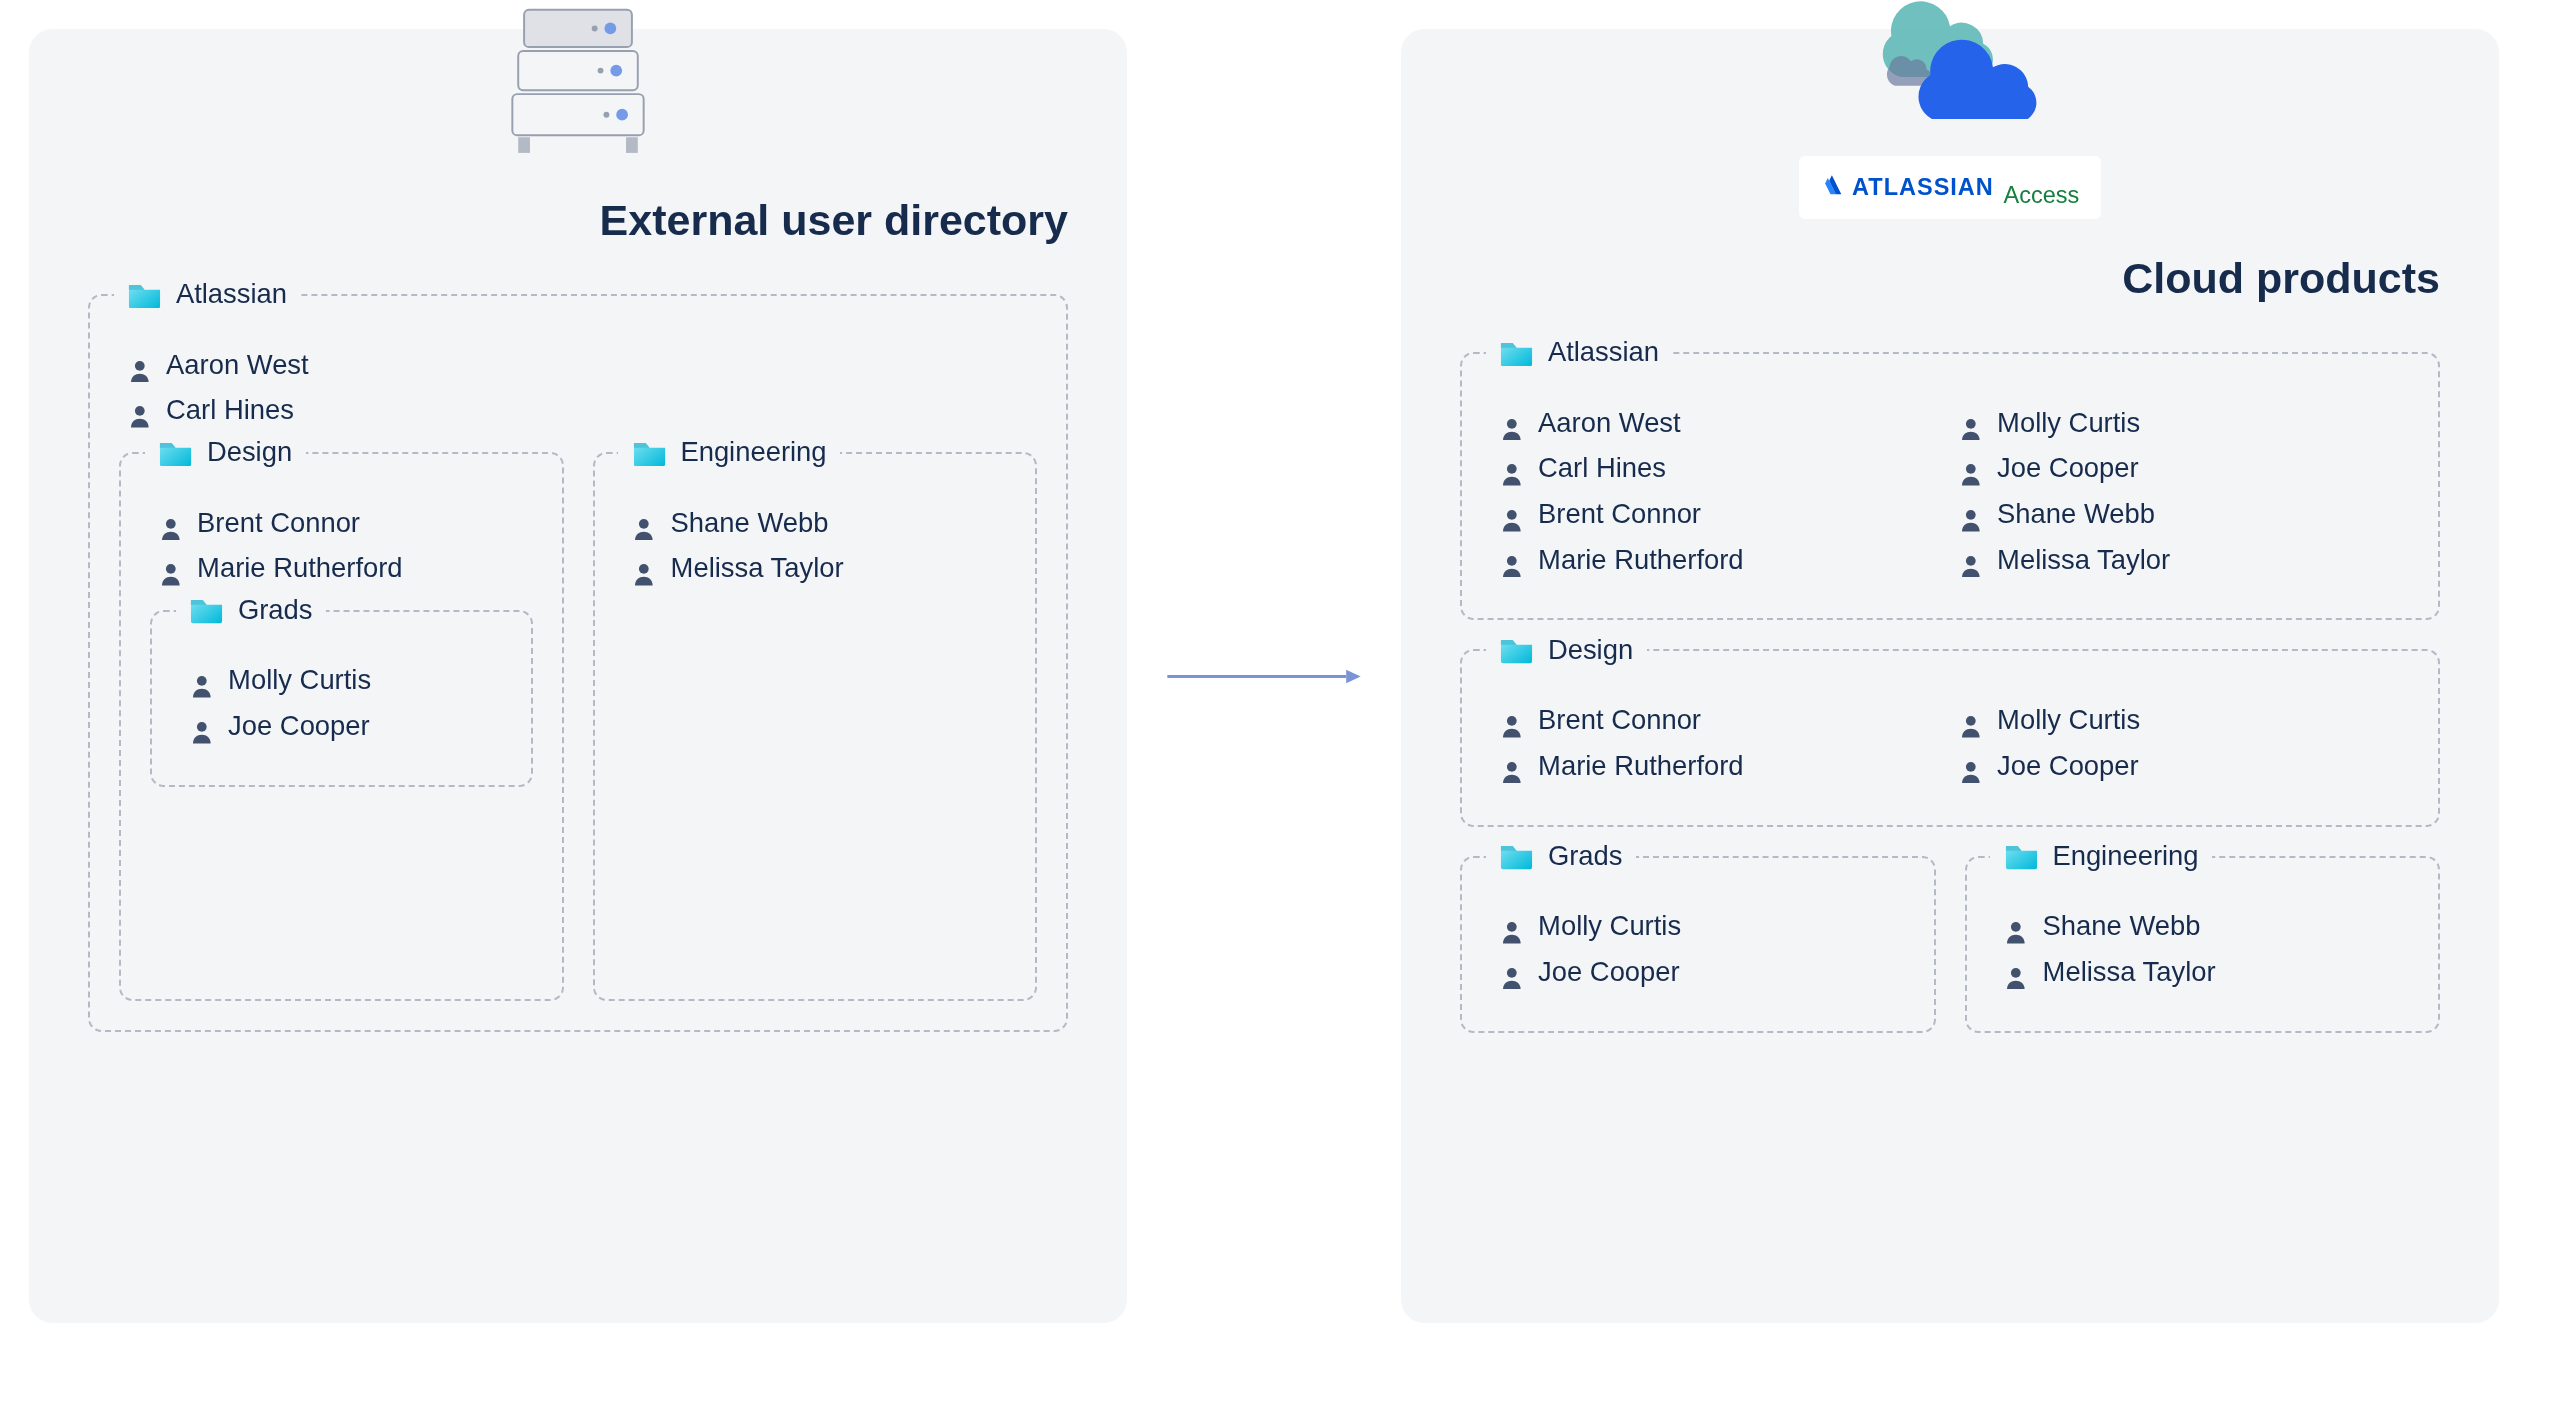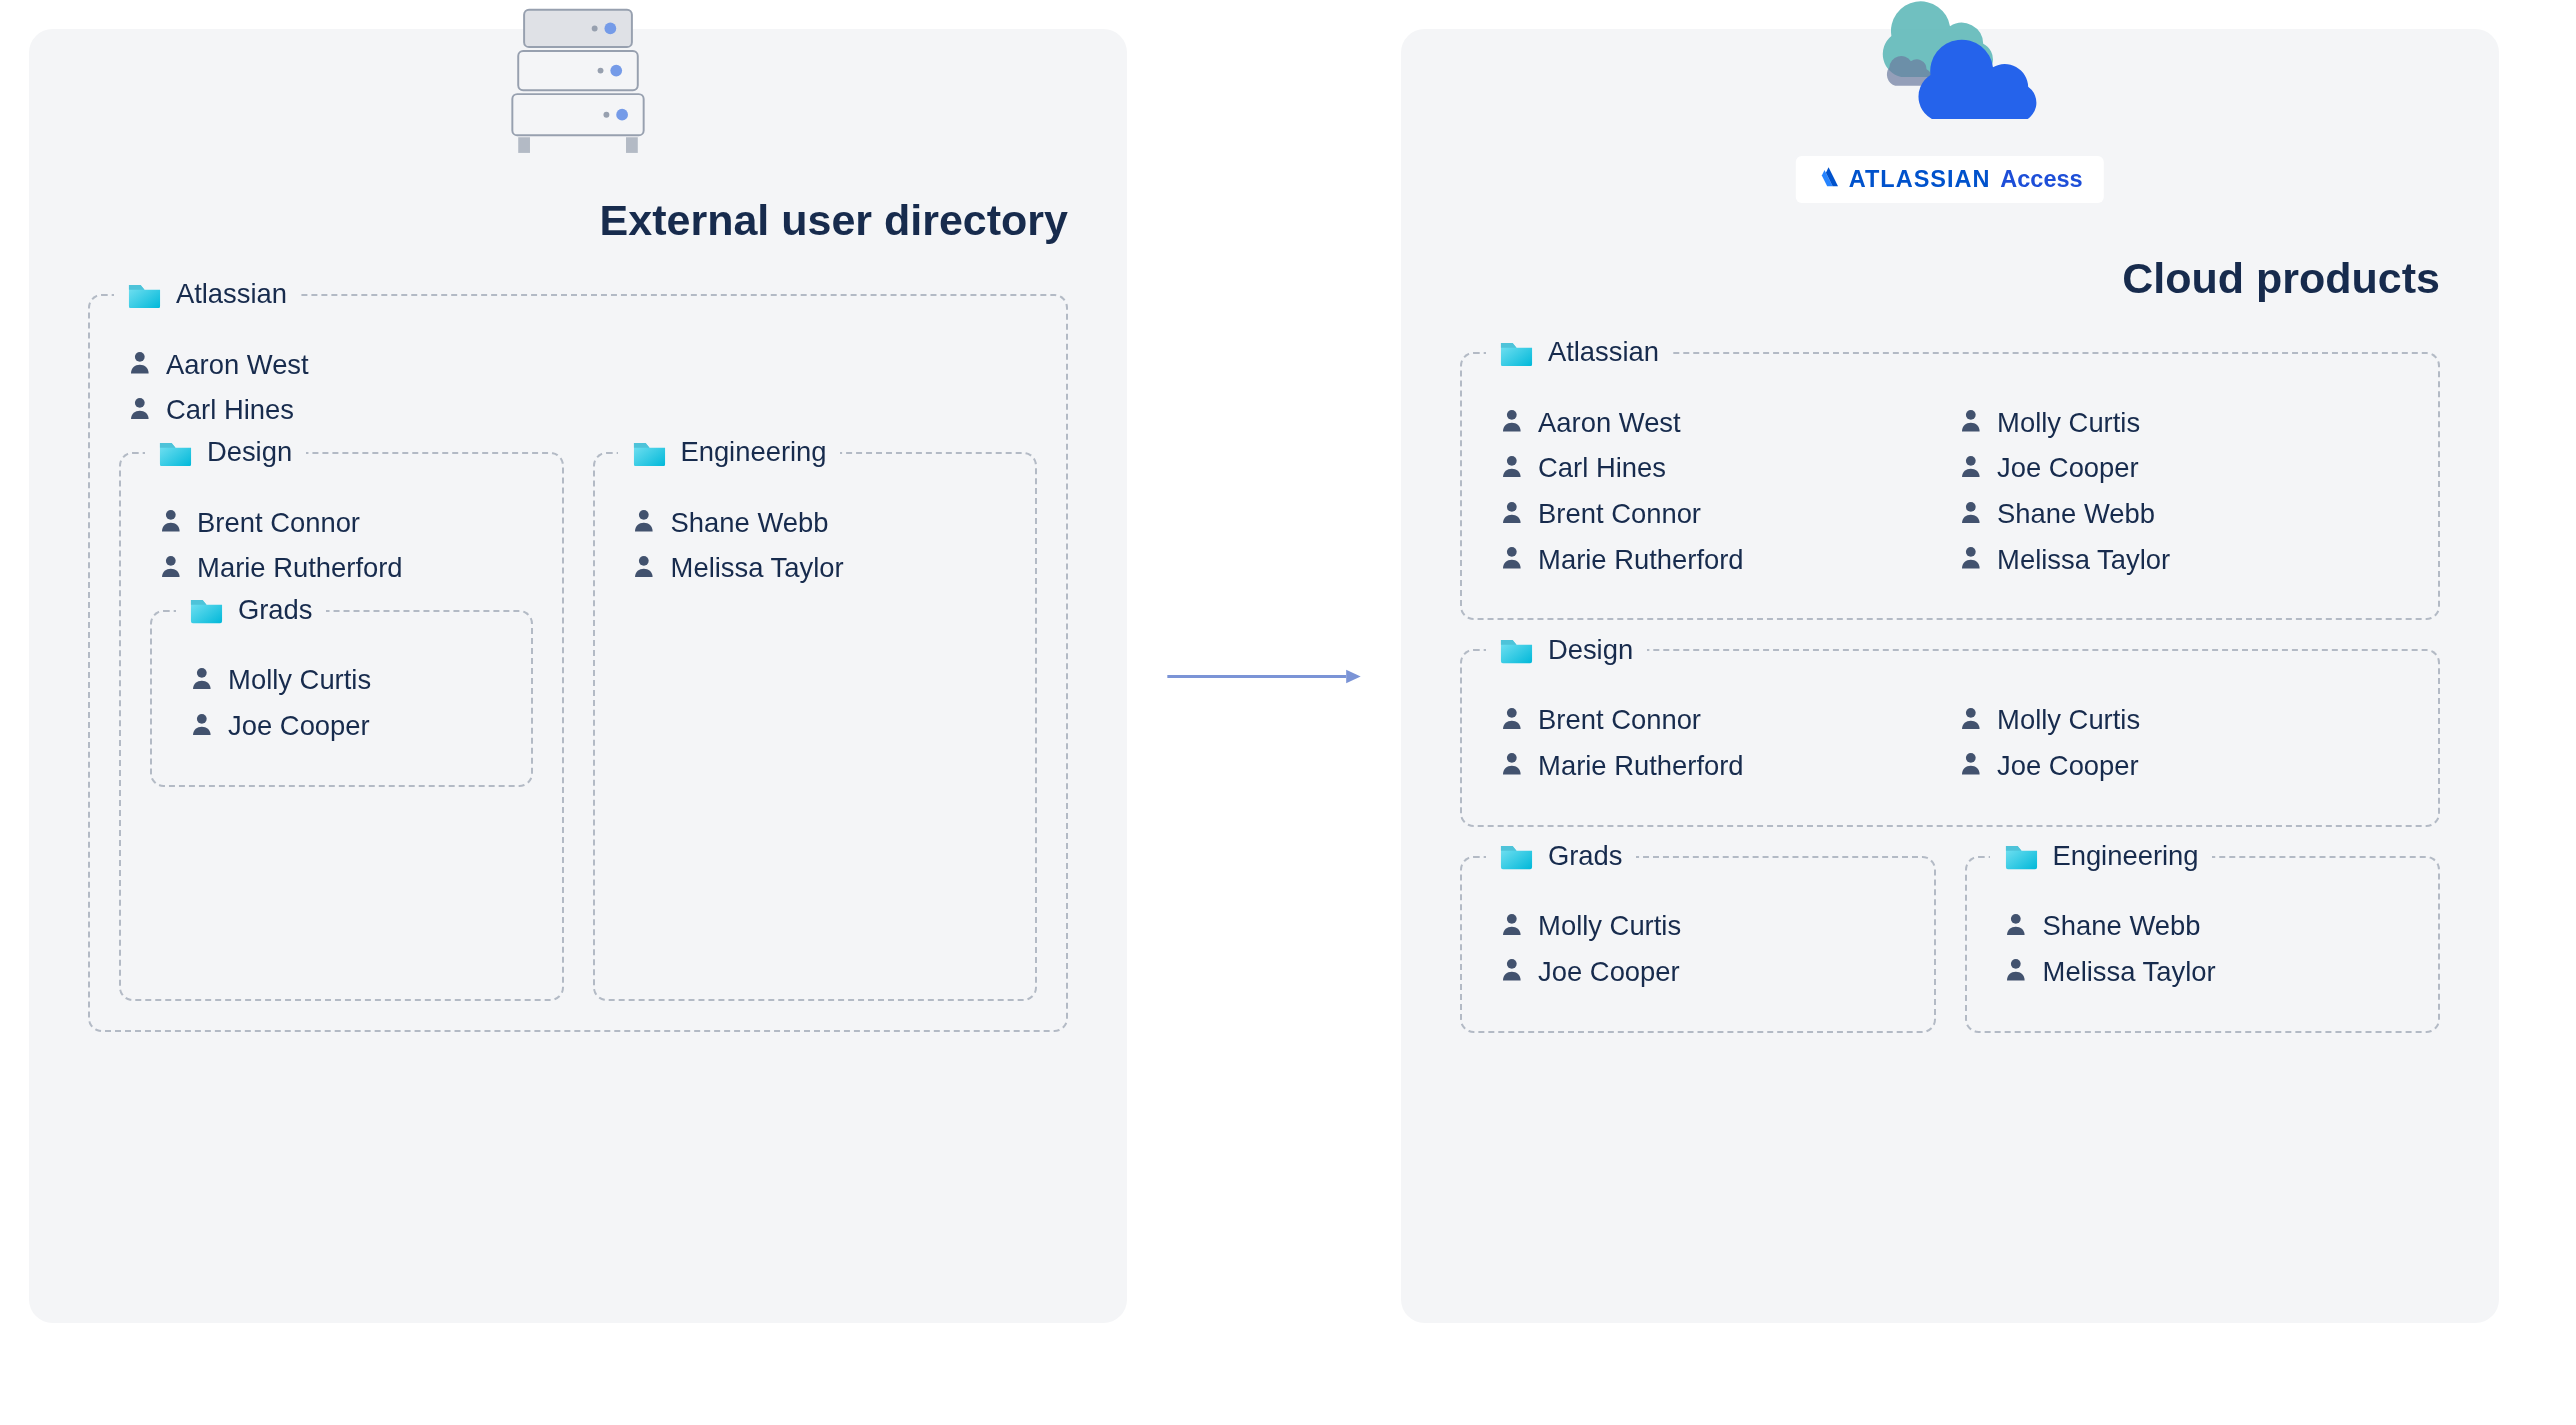--- a/index.html
+++ b/index.html
@@ -48,21 +48,21 @@
     background: #fff;
     border-radius: 5.9px;
     padding: 9.8px 21.6px;
     font-size: 23.5px;
     font-weight: 600;
     display: flex;
     align-items: center;
     gap: 9.8px;
     color: #0052cc;
   }
-  .badge .access { color: #1d4ed8; font-weight: 700; }
+  .badge .access { color: #15803d; font-weight: 400; margin-top: 16px; }
   .dashed-box {
     border: 2px dashed #b3bac5;
     border-radius: 13.7px;
     position: relative;
     padding: 39px 29px 29px 29px;
   }
   .box-label {
     position: absolute;
     top: -17.6px;
     left: 23.5px;
@@ -73,21 +73,21 @@
     gap: 13.7px;
     font-size: 27.4px;
     color: #172b4d;
   }
   .folder-icon {
     width: 35px; height: 27.4px;
     display: inline-block;
   }
   .user-row {
     display: flex;
-    align-items: flex-start;
+    align-items: flex-end;
     gap: 15.7px;
     font-size: 27.4px;
     color: #172b4d;
     margin: 13.7px 0 13.7px 9.8px;
   }
   .user-icon {
     width: 21.6px; height: 23.5px;
     display: inline-block;
   }
   .nested-row { display: flex; gap: 29px; margin-top: 25.5px; }

